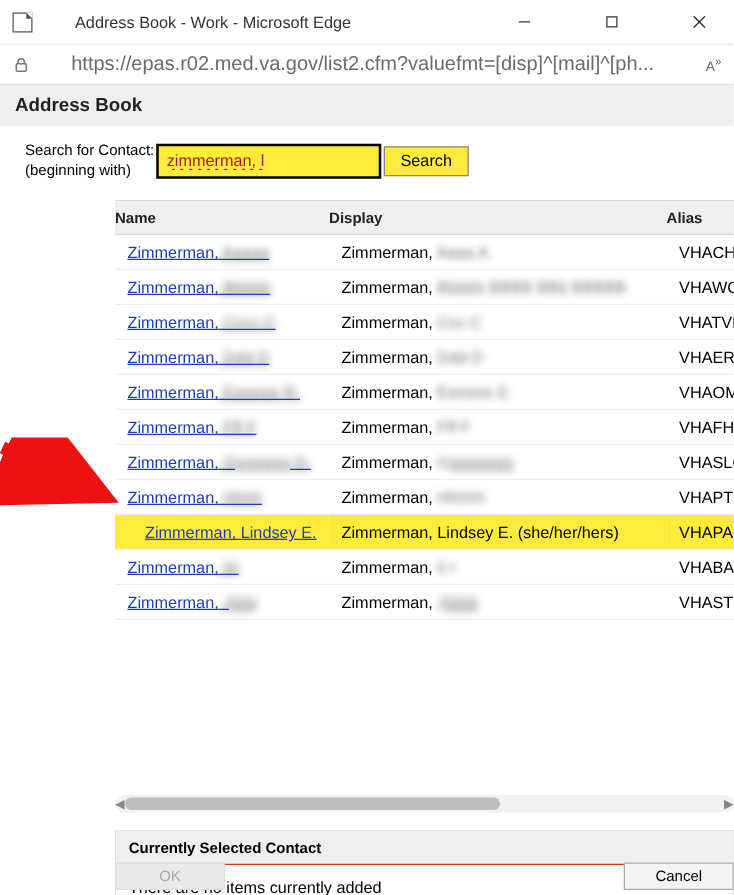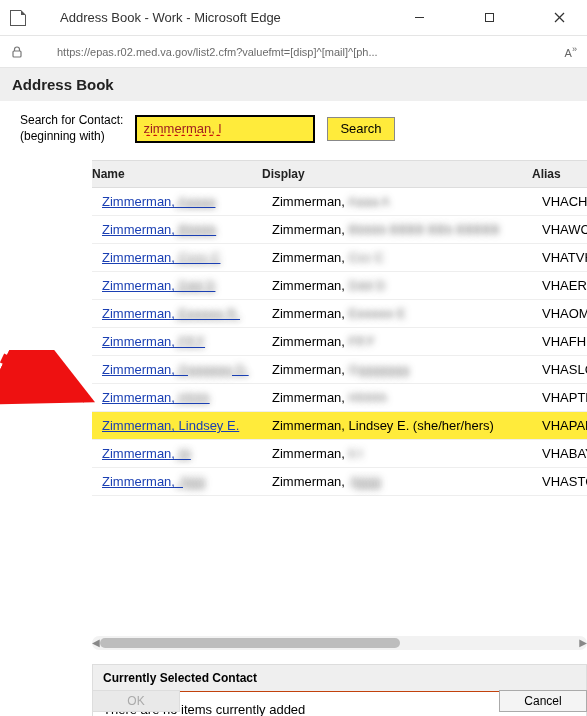--- a/index.html
+++ b/index.html
@@ -35,35 +35,35 @@
     width: 44px; height: 30px; display: flex; align-items: center; justify-content: center;
     color: #333; font-size: 14px;
   }
   .win-btn svg { width: 11px; height: 11px; }
   
   .addrbar {
     height: 32px; display: flex; align-items: center;
     padding: 0 10px; gap: 8px; color: #6b6b6b;
     border-bottom: 1px solid #e5e5e5;
   }
-  .addrbar .url { flex: 1; white-space: nowrap; overflow: hidden; text-overflow: ellipsis; font-size: 11px; padding-left: 25px; }
+  .addrbar .url { flex: 1; white-space: nowrap; overflow: hidden; text-overflow: ellipsis; font-size: 16px; padding-left: 25px; }
   .addrbar .lock { width: 14px; height: 14px; }
   .addrbar .aa { font-size: 11px; color: #666; }
   
   .page-head {
     background: #efefef;
     font-weight: 700;
     font-size: 15px;
     padding: 8px 12px;
     color: #222;
   }
   
   .search-area {
     padding: 12px 12px 6px 20px;
-    display: flex; align-items: center; gap: 12px;
+    display: flex; align-items: center; gap: 2px;
     font-size: 12px;
   }
   .search-labels { line-height: 1.3; }
   .search-input {
     background: #ffeb3b;
     border: 2px solid #000;
     height: 24px; width: 180px;
     padding: 12px 6px;
     font-size: 13px;
     color: #a02020;
@@ -94,21 +94,21 @@
     color: #222;
   }
   td {
     padding: 6px 10px;
     border-bottom: 1px solid #eee;
     font-size: 13px;
     white-space: nowrap;
   }
   td.name a { color: #1a3fb3; text-decoration: underline; }
   tr.highlight td { background: #ffeb3b; }
-  tr.highlight td.name a { color: #1a3fb3; }
+  tr.highlight td.name a { color: #1a3fb3; margin-left: 14px; }
   .blur {
     color: transparent;
     text-shadow: 0 0 6px rgba(80,80,80,0.8);
     user-select: none;
   }
   
   .arrow {
     position: absolute;
     left: 0; top: 350px;
     width: 100px; height: 70px;

